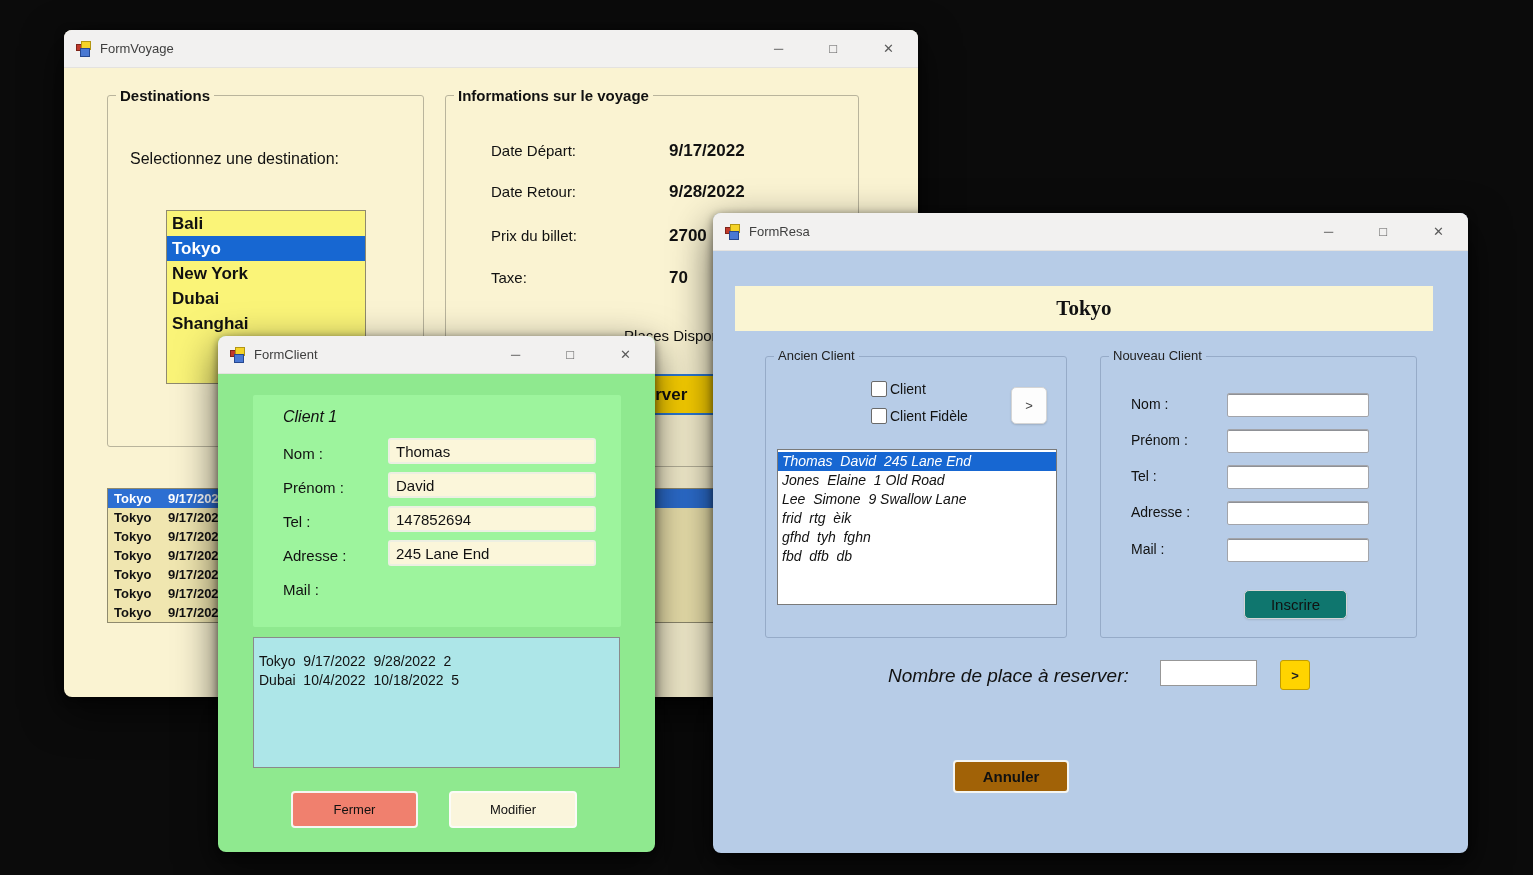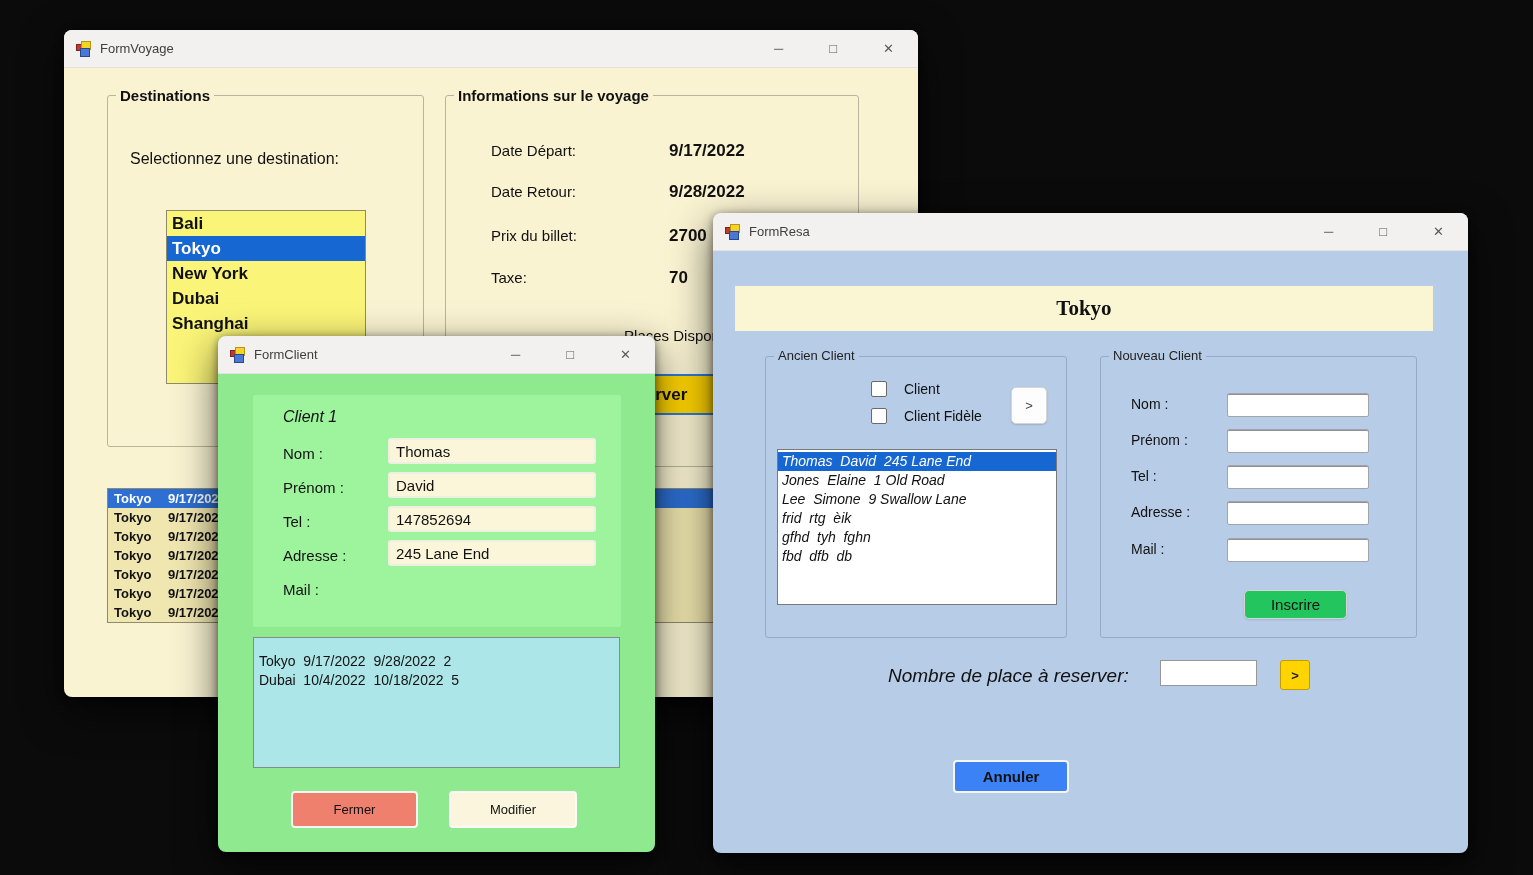--- a/index.html
+++ b/index.html
@@ -64,45 +64,45 @@
   .modifier-btn{left:231px;top:455px;width:124px;height:33px;background:#faf5dc;
     border:2px solid #fbfbf7;font-size:13px;color:#111;}
 
   
   #form-resa{left:713px;top:213px;width:755px;height:640px;background:#b7cce7;z-index:20;}
   #form-resa .group{border:1px solid #96abc8;}
   #form-resa .glabel{background:#b7cce7;font-weight:normal;font-size:13px;color:#222;}
   .banner{left:22px;top:73px;width:698px;height:45px;background:#faf5d3;
     display:flex;align-items:center;justify-content:center;
     font-family:"Liberation Serif", serif;font-size:21px;font-weight:bold;color:#111;}
-  .chk-row{position:absolute;display:flex;align-items:center;gap:17px;}
+  .chk-row{position:absolute;display:flex;align-items:center;gap:3px;}
   .chk-box{width:14px;height:14px;background:#fff;border:1px solid #6a6a6a;border-radius:2px;flex:0 0 14px;}
   .chk-text{font-size:14px;color:#111;}
   .select-btn{position:absolute;left:245px;top:30px;width:34px;height:35px;background:#fdfdfd;
     border:1px solid #d5d5d5;border-radius:5px;font-size:13px;color:#444;
     display:flex;align-items:center;justify-content:center;box-shadow:0 1px 2px rgba(0,0,0,.15);}
   .client-list{position:absolute;left:11px;top:92px;width:278px;height:152px;background:#fff;
     border:1px solid #7a7a7a;padding-top:2px;}
   .cl-item{font-size:14px;line-height:19px;padding-left:4px;color:#111;white-space:pre;font-style:italic;}
   .cl-item.selected{background:#1767d2;color:#fff;}
   .n-label{position:absolute;left:30px;font-size:14px;color:#111;}
   .n-input{position:absolute;left:126px;width:130px;height:18px;background:#fff;
     border:1px solid #a2a4aa;border-radius:2px;padding:2px 5px;font-size:14px;
     font-family:"Liberation Sans",sans-serif;outline:none;box-shadow:0 1px 0 #8f9196 inset;}
-  .inscrire-btn{left:143px;top:233px;width:103px;height:29px;background:#22c55e;
+  .inscrire-btn{left:143px;top:233px;width:103px;height:29px;background:#0f766e;
     border:1px solid #d5d5d5;border-radius:5px;font-size:15px;color:#111;position:absolute;
     box-shadow:0 1px 2px rgba(0,0,0,.12);}
   .places-label{left:175px;top:452px;font-size:19px;font-style:italic;color:#111;}
   .places-input{left:447px;top:447px;width:85px;height:20px;background:#fff;
     border:1px solid #979797;padding:2px 5px;font-size:14px;
     font-family:"Liberation Sans",sans-serif;outline:none;position:absolute;}
   .go-btn{left:567px;top:447px;width:28px;height:28px;background:#ffd400;
     border:1px solid #c19c00;border-radius:3px;font-size:13px;font-weight:bold;color:#222;position:absolute;
     display:flex;align-items:center;justify-content:center;}
-  .annuler-btn{left:240px;top:547px;width:116px;height:33px;background:#3b82f6;
+  .annuler-btn{left:240px;top:547px;width:116px;height:33px;background:#a16207;
     border:2px solid #f5f5f1;font-size:15px;font-weight:bold;color:#111;position:absolute;}
 </style>
 </head>
 <body>
 
 <div class="window" id="form-voyage">
   <div class="titlebar">
     <div class="winicon">
         <i class="wi-red"></i>
         <i class="wi-yellow"></i>

